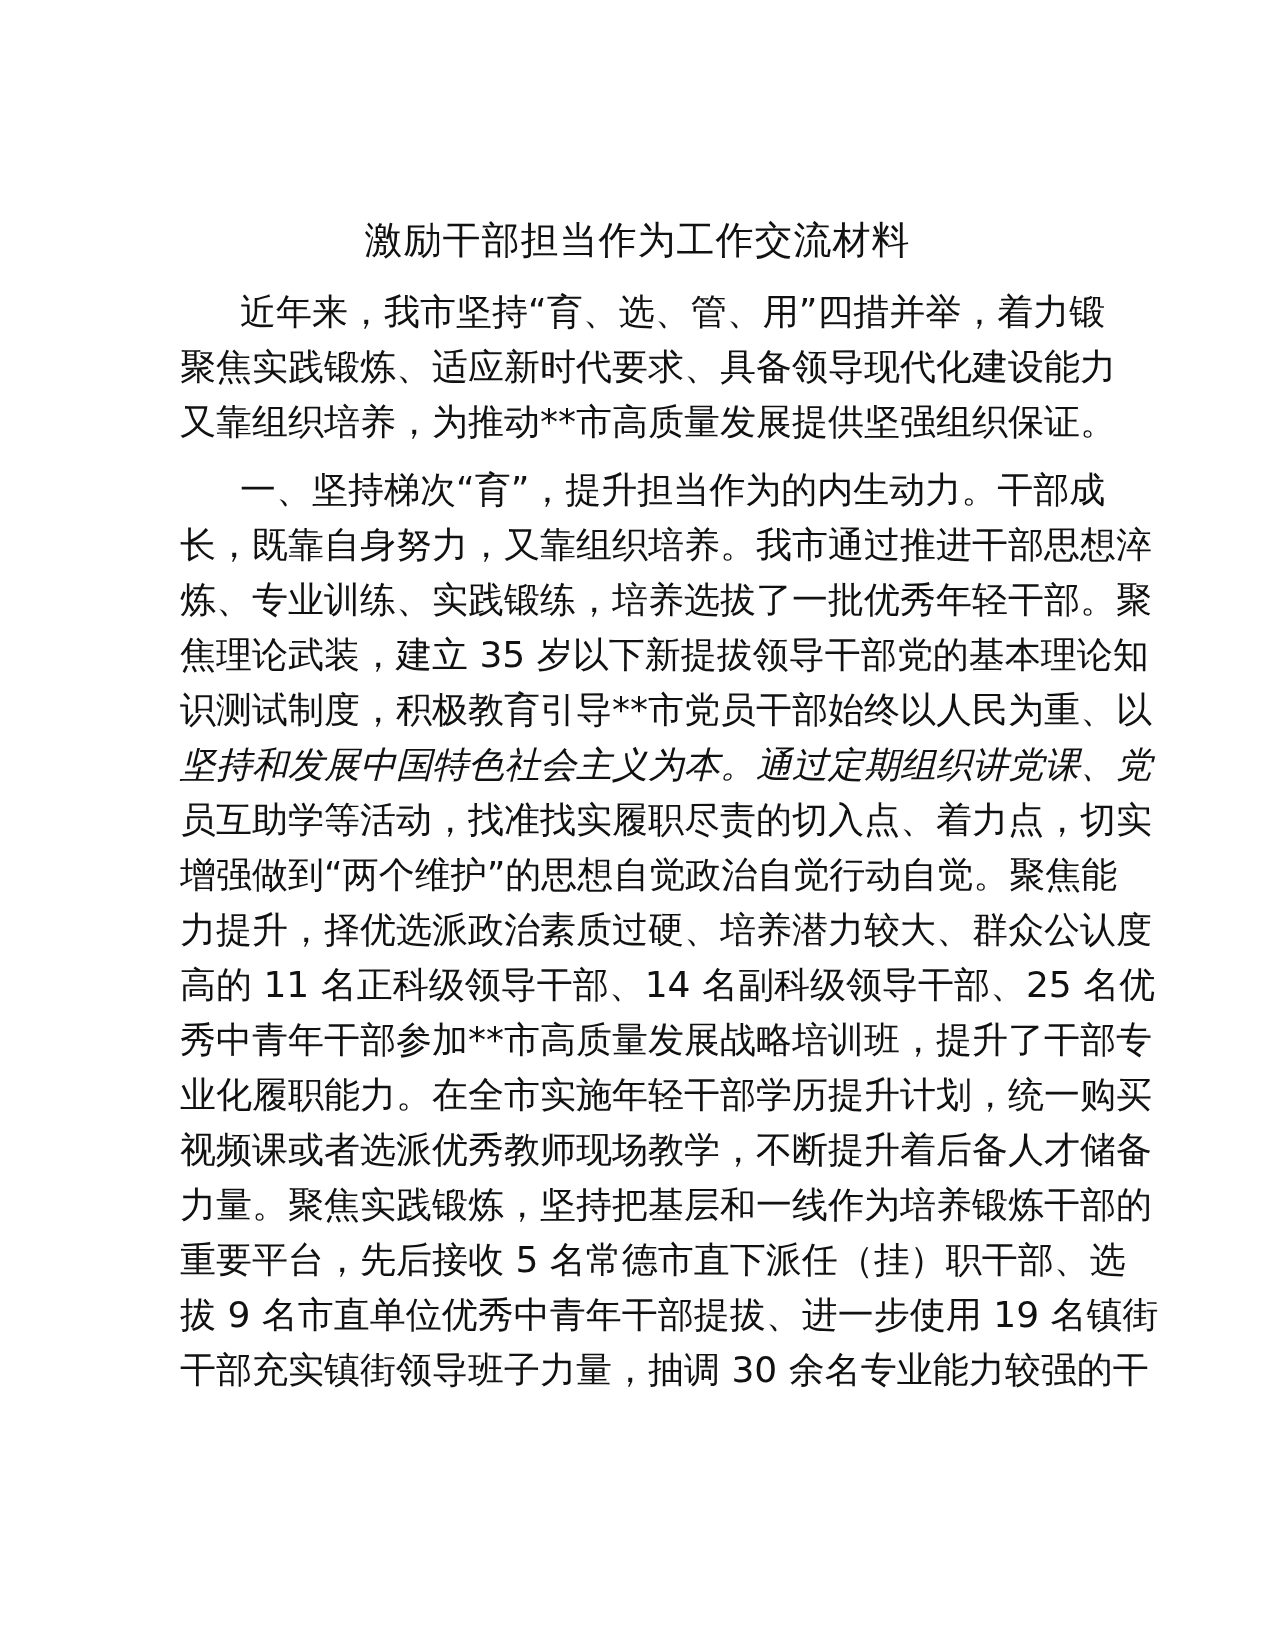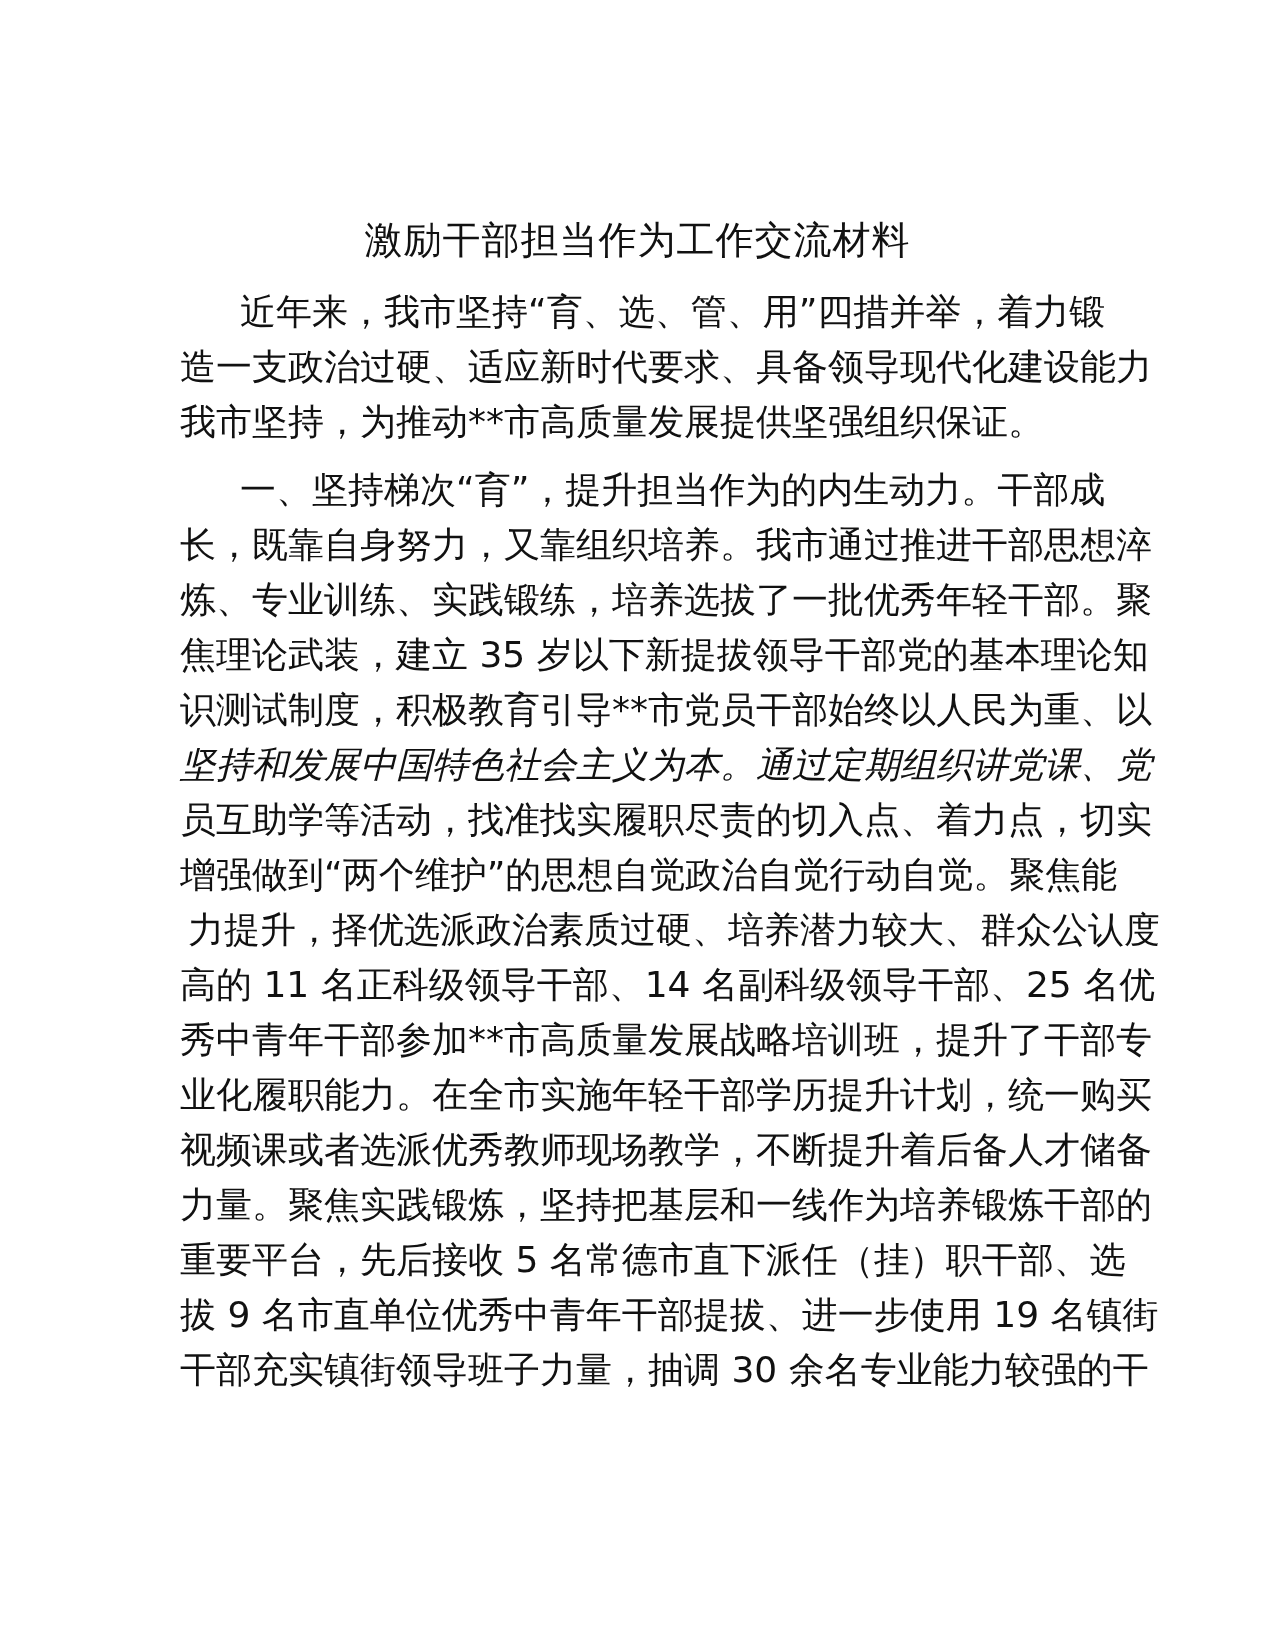--- a/index.html
+++ b/index.html
@@ -54,32 +54,32 @@
       text-align-last: left;
     }
   </style>
 </head>
 <body>
 
 <div class="page">
   <h1 class="title">激励干部担当作为工作交流材料</h1>
 
   <div class="line indent" style="top:292px;">近年来，我市坚持“育、选、管、用”四措并举，着力锻</div>
-  <div class="line" style="top:347px;">造一支政治过硬、适应新时代要求、具备领导现代化建设能力</div>
-  <div class="line last" style="top:402px;">我市坚持，为推动**市高质量发展提供坚强组织保证。</div>
+  <div class="line" style="top:347px;">聚焦实践锻炼、适应新时代要求、具备领导现代化建设能力</div>
+  <div class="line last" style="top:402px;">又靠组织培养，为推动**市高质量发展提供坚强组织保证。</div>
 
   <div class="line indent" style="top:470px;">一、坚持梯次“育”，提升担当作为的内生动力。干部成</div>
   <div class="line" style="top:525px;">长，既靠自身努力，又靠组织培养。我市通过推进干部思想淬</div>
   <div class="line" style="top:580px;">炼、专业训练、实践锻练，培养选拔了一批优秀年轻干部。聚</div>
   <div class="line" style="top:635px;">焦理论武装，建立 35 岁以下新提拔领导干部党的基本理论知</div>
   <div class="line" style="top:690px;">识测试制度，积极教育引导**市党员干部始终以人民为重、以</div>
   <div class="line" style="top:745px;font-style:italic;">坚持和发展中国特色社会主义为本。通过定期组织讲党课、党</div>
   <div class="line" style="top:800px;">员互助学等活动，找准找实履职尽责的切入点、着力点，切实</div>
   <div class="line" style="top:855px;">增强做到“两个维护”的思想自觉政治自觉行动自觉。聚焦能</div>
-  <div class="line" style="top:910px;margin-left:8px;">力提升，择优选派政治素质过硬、培养潜力较大、群众公认度</div>
+  <div class="line" style="top:910px;">力提升，择优选派政治素质过硬、培养潜力较大、群众公认度</div>
   <div class="line" style="top:965px;">高的 11 名正科级领导干部、14 名副科级领导干部、25 名优</div>
   <div class="line" style="top:1020px;">秀中青年干部参加**市高质量发展战略培训班，提升了干部专</div>
   <div class="line" style="top:1075px;">业化履职能力。在全市实施年轻干部学历提升计划，统一购买</div>
   <div class="line" style="top:1185px;">力量。聚焦实践锻炼，坚持把基层和一线作为培养锻炼干部的</div>
   <div class="line" style="top:1130px;">视频课或者选派优秀教师现场教学，不断提升着后备人才储备</div>
   <div class="line" style="top:1240px;">重要平台，先后接收 5 名常德市直下派任（挂）职干部、选</div>
   <div class="line" style="top:1295px;">拔 9 名市直单位优秀中青年干部提拔、进一步使用 19 名镇街</div>
   <div class="line" style="top:1350px;">干部充实镇街领导班子力量，抽调 30 余名专业能力较强的干</div>
 </div>
 

